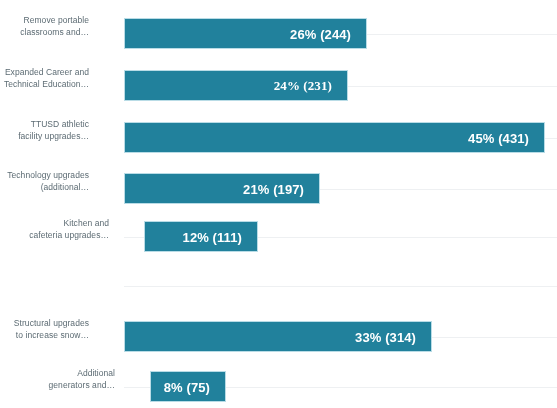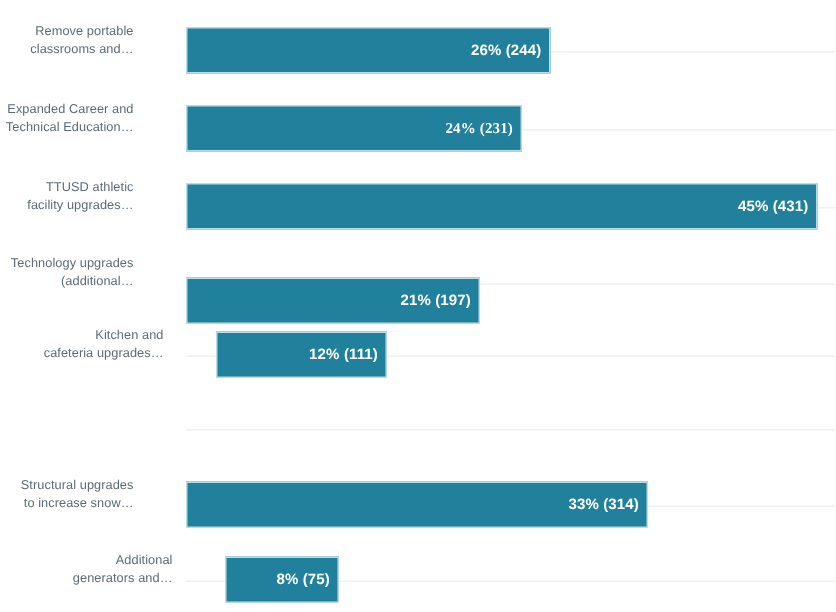--- a/index.html
+++ b/index.html
@@ -68,24 +68,24 @@
     position: absolute;
     left: 124px;
     top: 0;
     height: 31px;
     background: #21819c;
     box-sizing: border-box;
     border: 1px solid #b9dce6;
   }
   .bar-value {
     position: absolute;
-    right: 5px;
+    right: 15px;
     top: 50%;
     transform: translateY(-50%);
-    font-size: 10px;
+    font-size: 13px;
     font-weight: bold;
     color: #ffffff;
     white-space: nowrap;
     letter-spacing: 0.1px;
     text-align: center;
   }
 </style>
 </head>
 <body>
 
@@ -120,21 +120,21 @@
       <div class="row" style="top: 122px;">
         <div class="row-label">TTUSD athletic
 facility upgrades…</div>
         <div class="bar" style="width: 421px;">
           <span class="bar-value">45% (431)</span>
         </div>
       </div>
       <div class="row" style="top: 173px;">
         <div class="row-label">Technology upgrades
 (additional…</div>
-        <div class="bar" style="width: 196px; margin-top: 12px;">
+        <div class="bar" style="width: 196px;">
           <span class="bar-value">21% (197)</span>
         </div>
       </div>
       <div class="row" style="top: 221px; margin-left: 20px;">
         <div class="row-label">Kitchen and
 cafeteria upgrades…</div>
         <div class="bar" style="width: 114px;">
           <span class="bar-value">12% (111)</span>
         </div>
       </div>

